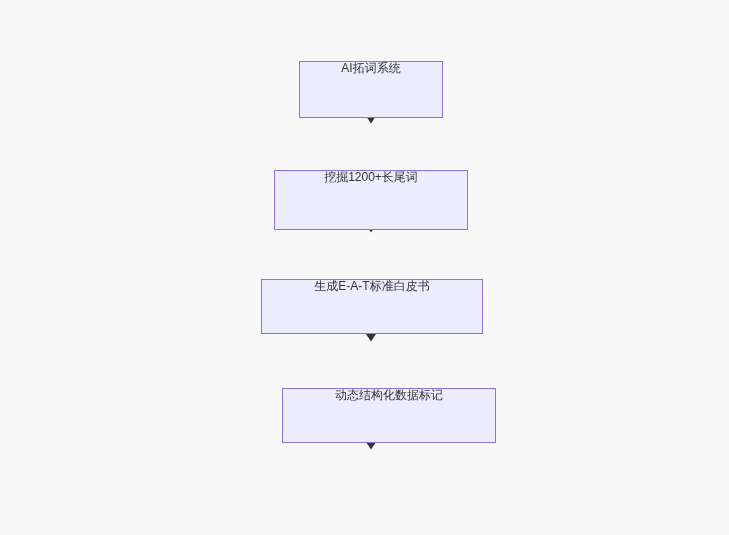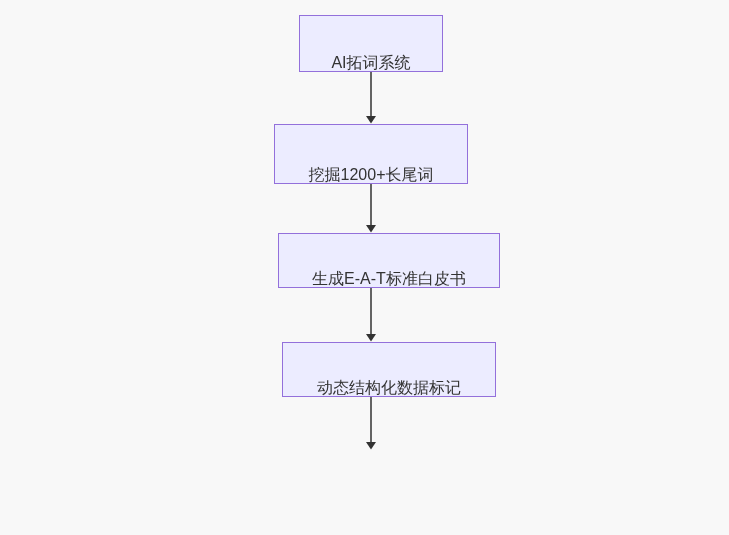--- a/index.html
+++ b/index.html
@@ -30,31 +30,32 @@
   .edges polygon {
     fill: var(--arrow, #333333);
     stroke: none;
   }
   .node {
     position: absolute;
     box-sizing: border-box;
     background: var(--node-fill, #ececff);
     border: 1.5px solid var(--node-border, #9370db);
     color: var(--node-text, #333333);
-    font-size: 16px;
+    font-size: 12px;
     line-height: 1;
     display: flex;
-    align-items: flex-end;
+    align-items: flex-start;
     justify-content: center;
     text-align: center;
     white-space: nowrap;
+    margin-top: 46px;
   }
   .n0 { left: 299px; top: 15px;  width: 144px; height: 57px; }
   .n1 { left: 274px; top: 124px; width: 194px; height: 60px; }
-  .n2 { left: 278px; top: 233px; width: 222px; height: 55px; }
+  .n2 { left: 261px; top: 233px; width: 222px; height: 55px; }
   .n3 { left: 282px; top: 342px; width: 214px; height: 55px; }
   .n4 { left: 254px; top: 450px; width: 232px; height: 57px; }
 </style>
 </head>
 <body>
 
 <div class="canvas">
 
   <svg class="edges" width="729" height="535" viewBox="0 0 729 535">
     <g>

